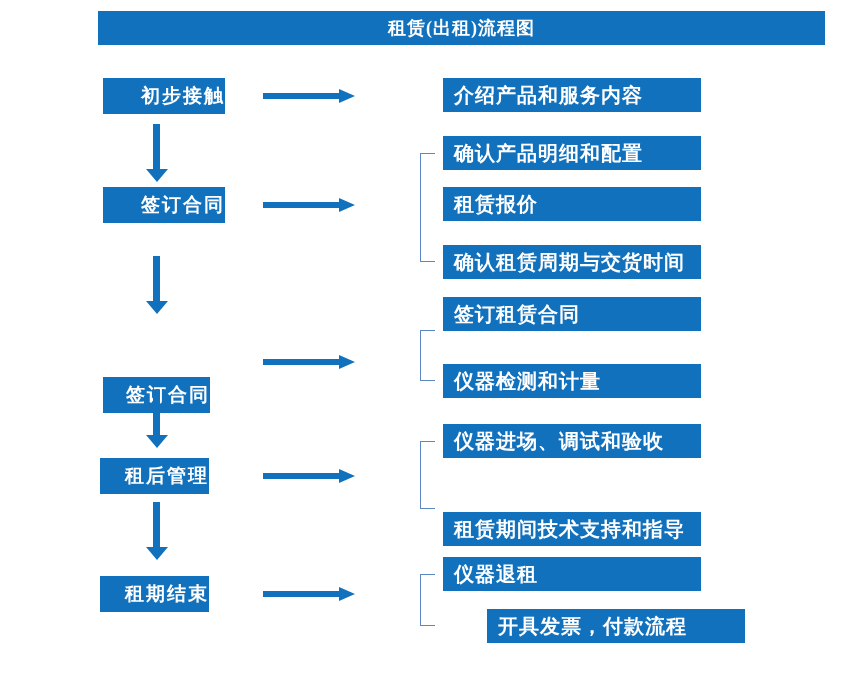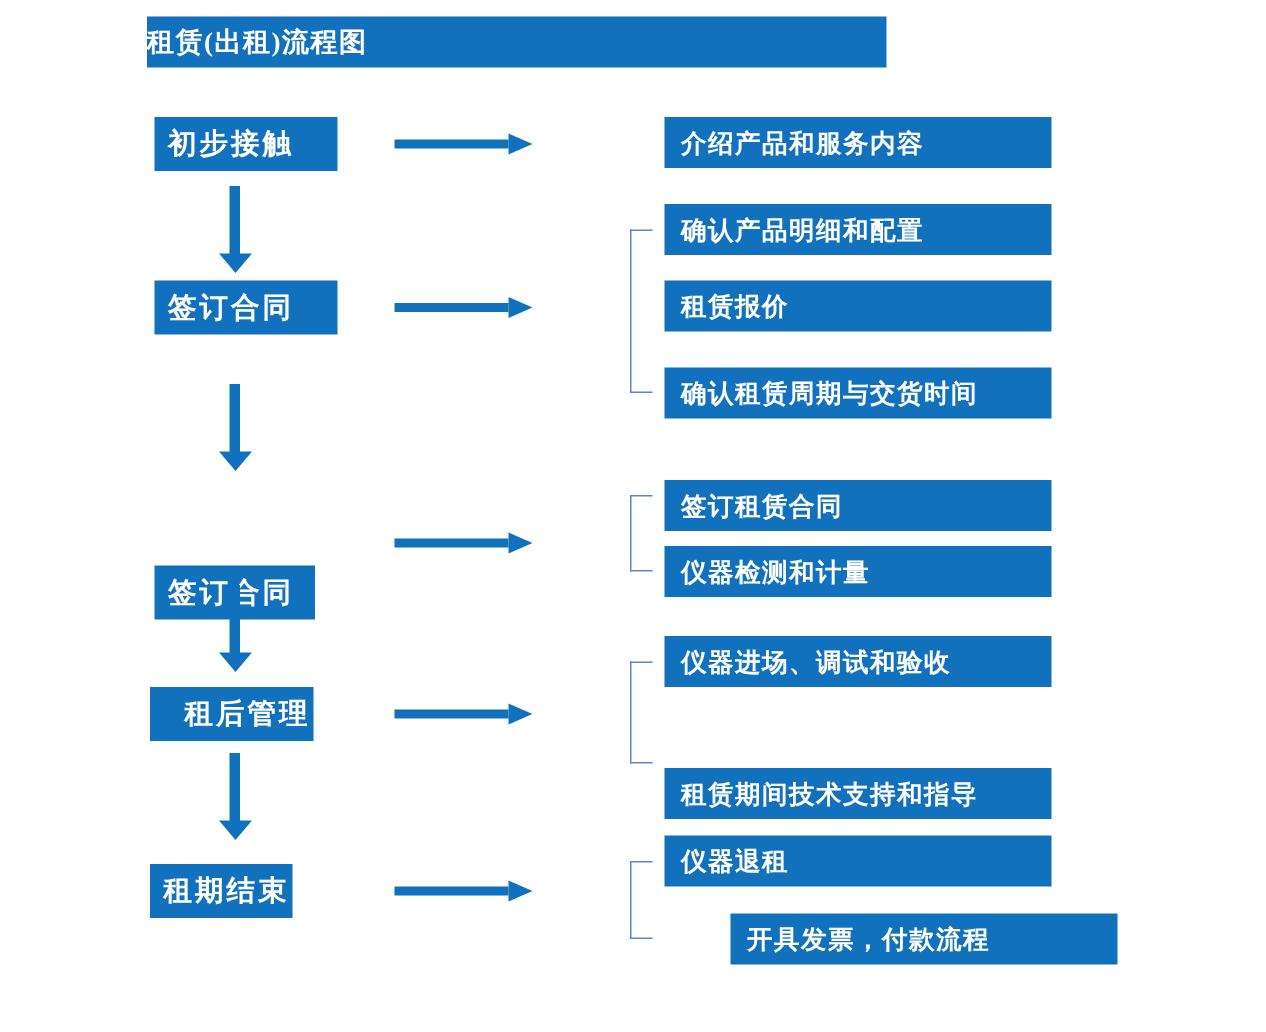--- a/index.html
+++ b/index.html
@@ -15,53 +15,54 @@
     font-family: "Liberation Serif", "DejaVu Serif", serif;
     overflow: hidden;
   }
   .canvas {
     position: relative;
     width: 844px; height: 688px;
     background: var(--background);
   }
   .title-bar {
     position: absolute;
-    left: 98px; top: 11px; width: 493px; height: 34px;
-    background: var(--primary);
-    display: flex; align-items: center; 
+    left: 98px; top: 11px; width: 727px; height: 34px;
+    background: var(--primary);
+    display: flex; align-items: center; justify-content: center;
   }
   .title-bar span {
     color: var(--text);
     font-size: 18px; font-weight: bold;
     letter-spacing: 1px;
     white-space: nowrap;
   }
   .step-box {
     position: absolute;
     height: 36px;
     background: var(--primary);
     display: flex; align-items: center;
     padding-left: 9px;
+    justify-content: flex-end;
   }
   .step-box span {
     color: var(--text);
     font-size: 19px; font-weight: bold;
     letter-spacing: 2px;
     white-space: nowrap;
   }
   .detail-box {
     position: absolute;
     left: 443px; width: 258px; height: 34px;
     background: var(--primary);
     display: flex; align-items: center;
     padding-left: 11px;
   }
   .detail-box span {
     color: var(--text);
-    font-size: 17px; font-weight: bold;
+    font-size: 20px; font-weight: bold;
     letter-spacing: 1px;
     white-space: nowrap;
   }
   
   .arrow-right {
     position: absolute;
     width: 92px; height: 14px;
   }
   .arrow-right .shaft {
     position: absolute;
@@ -117,21 +118,21 @@
   </div>
   <div class="step-box" style="left:103px; top:187px; width:122px;">
     <span>签订合同</span>
   </div>
   <div class="step-box" style="left:103px; top:344px; width:107px;margin-top:33px;">
     <span>签订合同</span>
   </div>
   <div class="step-box" style="left:100px; top:458px; width:109px;padding-left:23px;">
     <span>租后管理</span>
   </div>
-  <div class="step-box" style="left:100px; top:576px; width:95px;">
+  <div class="step-box" style="left:100px; top:576px; width:109px;">
     <span>租期结束</span>
   </div>
 
   <div class="arrow-down" style="left:146px; top:124px; height:58px;">
     <div class="shaft" style="height:46px;"></div>
     <div class="head"></div>
   </div>
   <div class="arrow-down" style="left:146px; top:256px; height:58px;">
     <div class="shaft" style="height:46px;"></div>
     <div class="head"></div>
@@ -176,21 +177,21 @@
   </div>
   <div class="detail-box" style="top:136px;">
     <span>确认产品明细和配置</span>
   </div>
   <div class="detail-box" style="top:187px;align-items:center;">
     <span>租赁报价</span>
   </div>
   <div class="detail-box" style="top:245px;">
     <span>确认租赁周期与交货时间</span>
   </div>
-  <div class="detail-box" style="top:320px;">
+  <div class="detail-box" style="top:297px;">
     <span>签订租赁合同</span>
   </div>
   <div class="detail-box" style="top:364px;">
     <span>仪器检测和计量</span>
   </div>
   <div class="detail-box" style="top:424px;">
     <span>仪器进场、调试和验收</span>
   </div>
   <div class="detail-box" style="top:512px;">
     <span>租赁期间技术支持和指导</span>

